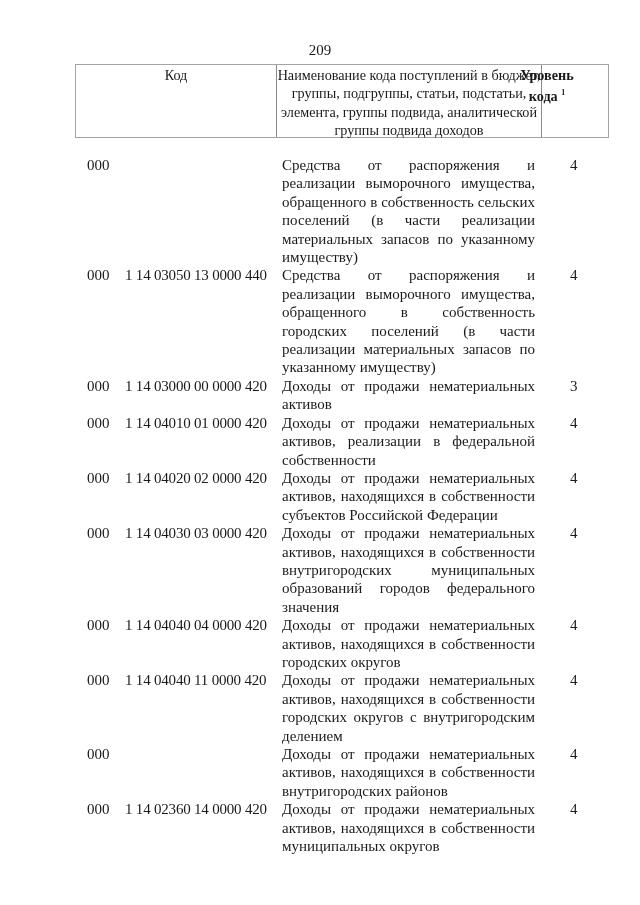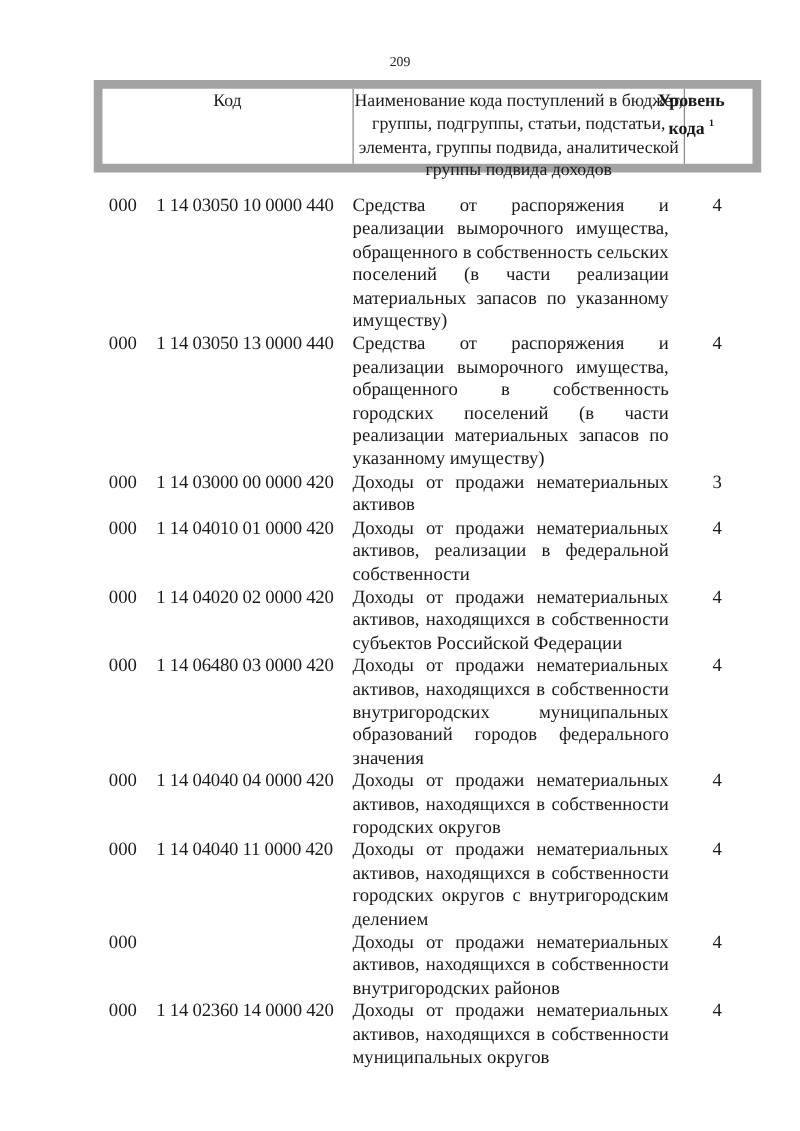--- a/index.html
+++ b/index.html
@@ -3,25 +3,25 @@
 <meta charset="utf-8">
 <style>
   html, body { margin: 0; padding: 0; background: #ffffff; }
   body {
     width: 640px; height: 905px; position: relative; overflow: hidden;
     font-family: "Liberation Serif", "DejaVu Serif", serif;
     color: #1a1a1a;
   }
   .page-number {
     position: absolute; top: 42px; left: 0; width: 640px;
-    text-align: center; font-size: 11px; line-height: 17px;
+    text-align: center; font-size: 15px; line-height: 17px;
   }
   .header-table {
     position: absolute; top: 64px; left: 75px; width: 534px; height: 74px;
-    border: 7px solid #a3a3a3; box-sizing: border-box;
+    border: 1px solid #a3a3a3; box-sizing: border-box;
   }
   .hcell { position: absolute; top: 0; height: 100%; box-sizing: border-box; text-align: center; font-size: 14.2px; line-height: 18.3px; padding-top: 1px; }
   .hcell.code { left: 0; width: 201px; border-right: 1px solid #8a8a8a; }
   .hcell.name { left: 201px; width: 265px; border-right: 1px solid #8a8a8a; }
   .hcell.level { left: 438px; width: 66px; font-weight: bold; }
   .hcell sup { font-size: 8px; vertical-align: 6px; }
 
   .rows { position: absolute; top: 156px; left: 0; width: 640px; }
   .row { position: relative; font-size: 15px; line-height: 18.4px; }
   .row .admin { position: absolute; left: 87px; top: 0; }
@@ -39,21 +39,20 @@
   <div class="hcell name">Наименование кода поступлений в бюджет, группы, подгруппы, статьи, подстатьи, элемента, группы подвида, аналитической группы подвида доходов</div>
   <div class="hcell level">
     <span>Уровень кода</span>
     <sup>1</sup>
   </div>
 </div>
 
 <div class="rows">
   <div class="row">
     <span class="admin">000</span>
-    <span class="code">1 14 03050 10 0000 440</span>
     <div class="name">Средства от распоряжения и реализации выморочного имущества, обращенного в собственность сельских поселений (в части реализации материальных запасов по указанному имуществу)</div>
     <span class="level">4</span>
   </div>
   <div class="row">
     <span class="admin">000</span>
     <span class="code">1 14 03050 13 0000 440</span>
     <div class="name">Средства от распоряжения и реализации выморочного имущества, обращенного в собственность городских поселений (в части реализации материальных запасов по указанному имуществу)</div>
     <span class="level">4</span>
   </div>
   <div class="row">
@@ -69,21 +68,21 @@
     <span class="level">4</span>
   </div>
   <div class="row">
     <span class="admin">000</span>
     <span class="code">1 14 04020 02 0000 420</span>
     <div class="name">Доходы от продажи нематериальных активов, находящихся в собственности субъектов Российской Федерации</div>
     <span class="level">4</span>
   </div>
   <div class="row">
     <span class="admin">000</span>
-    <span class="code">1 14 06480 03 0000 420</span>
+    <span class="code">1 14 04030 03 0000 420</span>
     <div class="name">Доходы от продажи нематериальных активов, находящихся в собственности внутригородских муниципальных образований городов федерального значения</div>
     <span class="level">4</span>
   </div>
   <div class="row">
     <span class="admin">000</span>
     <span class="code">1 14 04040 04 0000 420</span>
     <div class="name">Доходы от продажи нематериальных активов, находящихся в собственности городских округов</div>
     <span class="level">4</span>
   </div>
   <div class="row">

